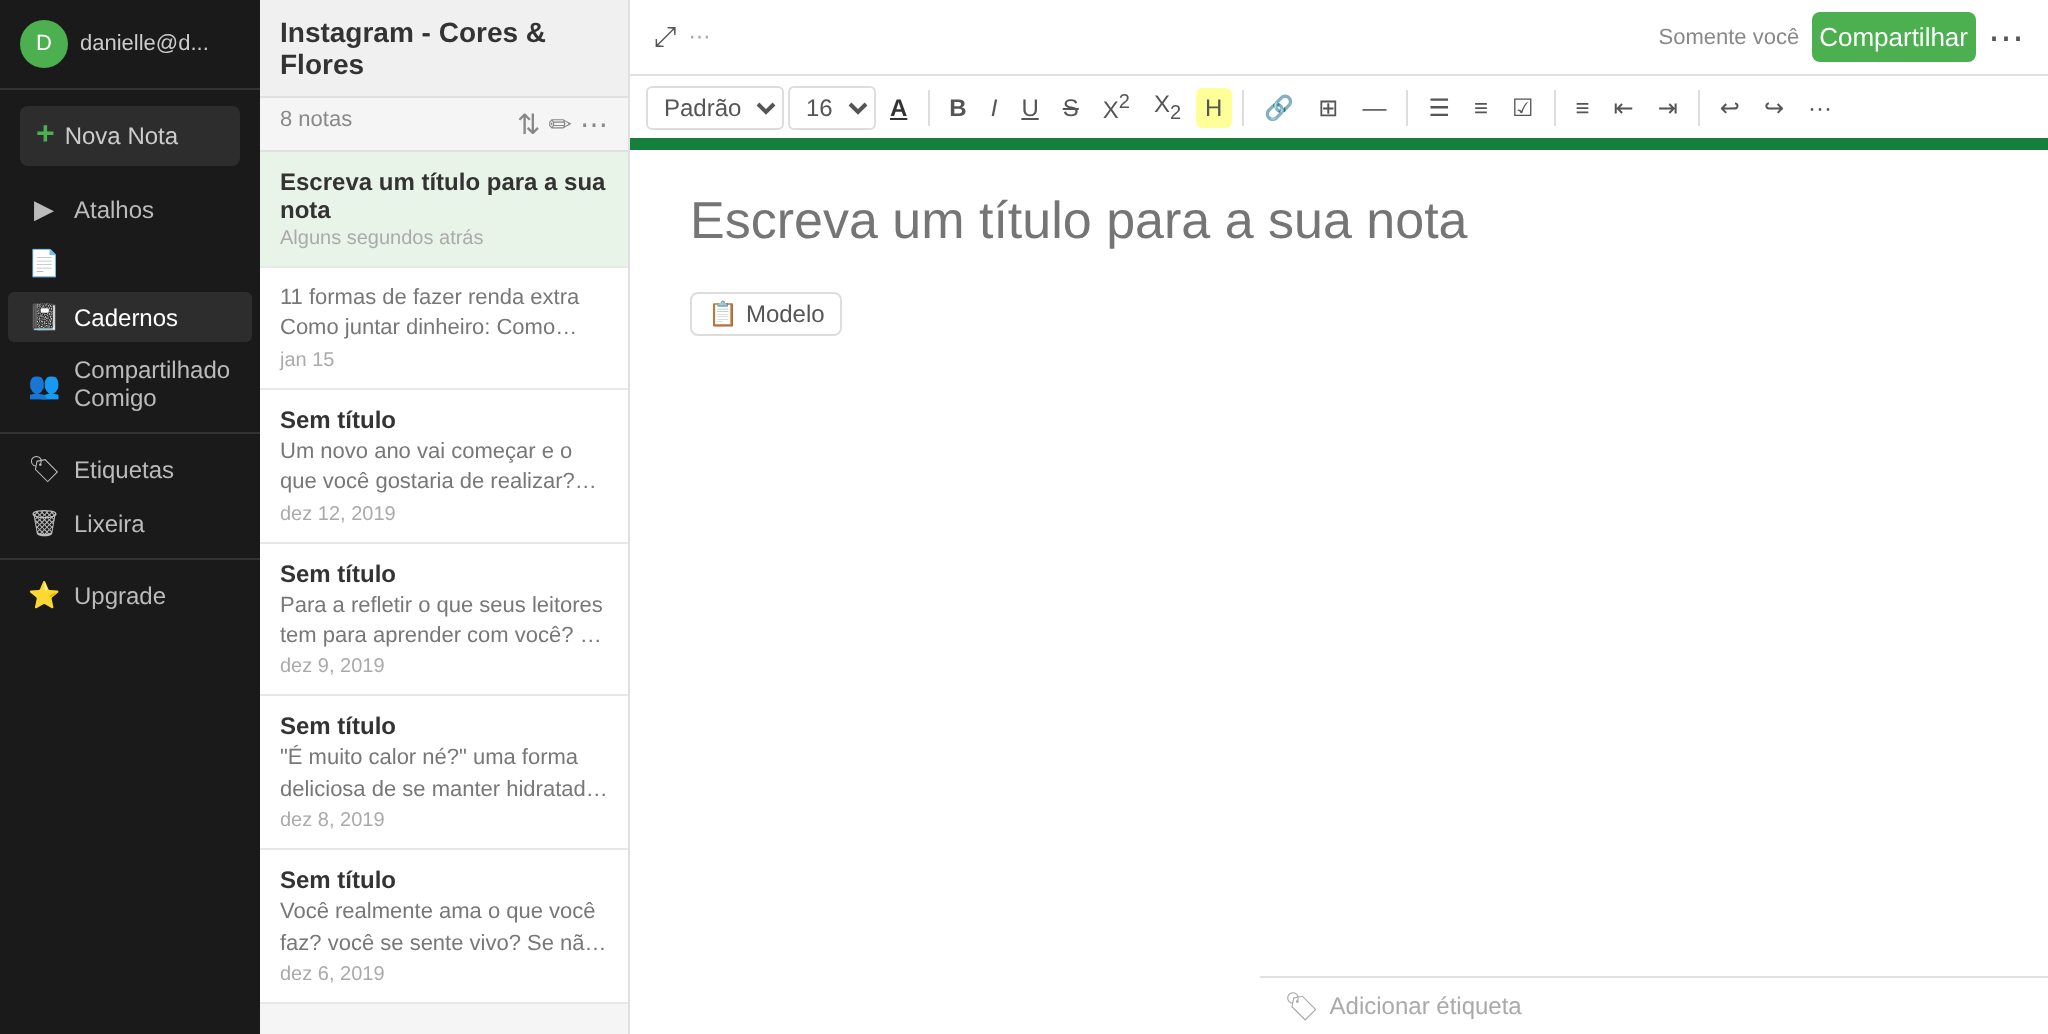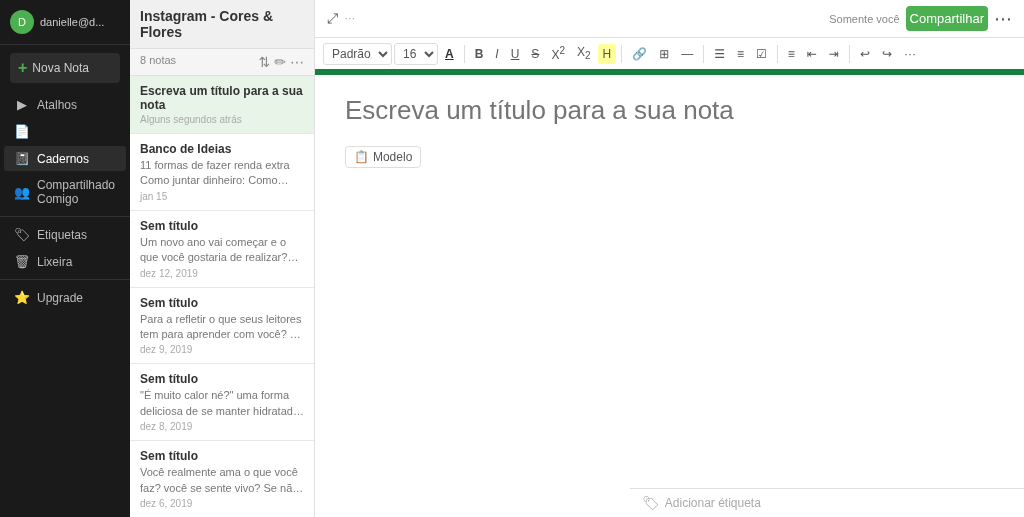--- a/index.html
+++ b/index.html
@@ -265,21 +265,20 @@
       <span>✏</span>
       <span>⋯</span>
     </div>
   </div>
   <div class="note-items">
     <div class="note-item">
       <div class="note-item-title">Escreva um título para a sua nota</div>
       <div class="note-item-date">Alguns segundos atrás</div>
     </div>
     <div class="note-item">
-      <div class="note-item-title">Banco de Ideias</div>
       <div class="note-item-preview">11 formas de fazer renda extra Como juntar dinheiro: Como começar começo a...</div>
       <div class="note-item-date">jan 15</div>
     </div>
     <div class="note-item">
       <div class="note-item-title">Sem título</div>
       <div class="note-item-preview">Um novo ano vai começar e o que você gostaria de realizar? Quais metas fora...</div>
       <div class="note-item-date">dez 12, 2019</div>
     </div>
     <div class="note-item">
       <div class="note-item-title">Sem título</div>

